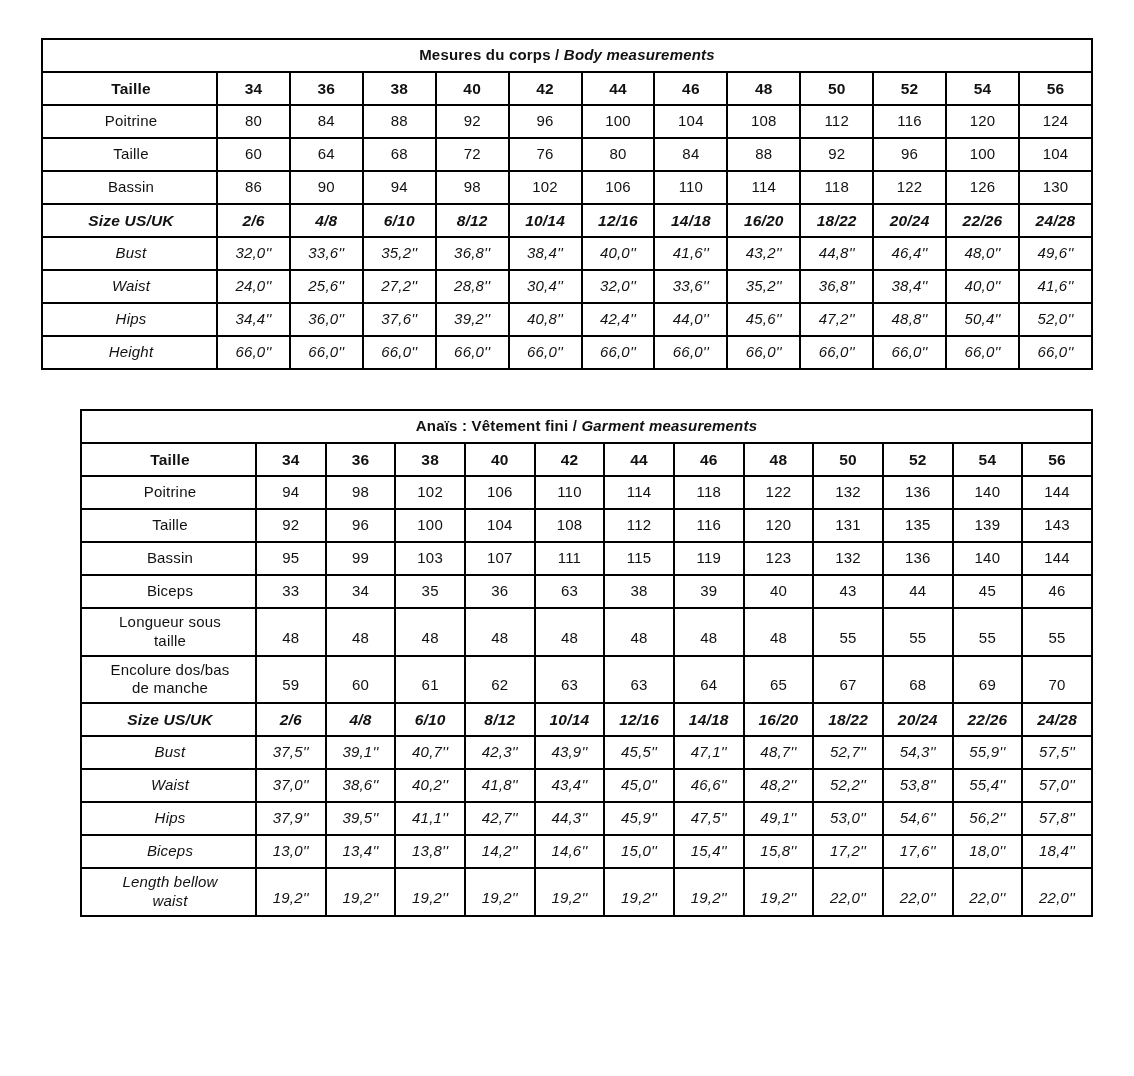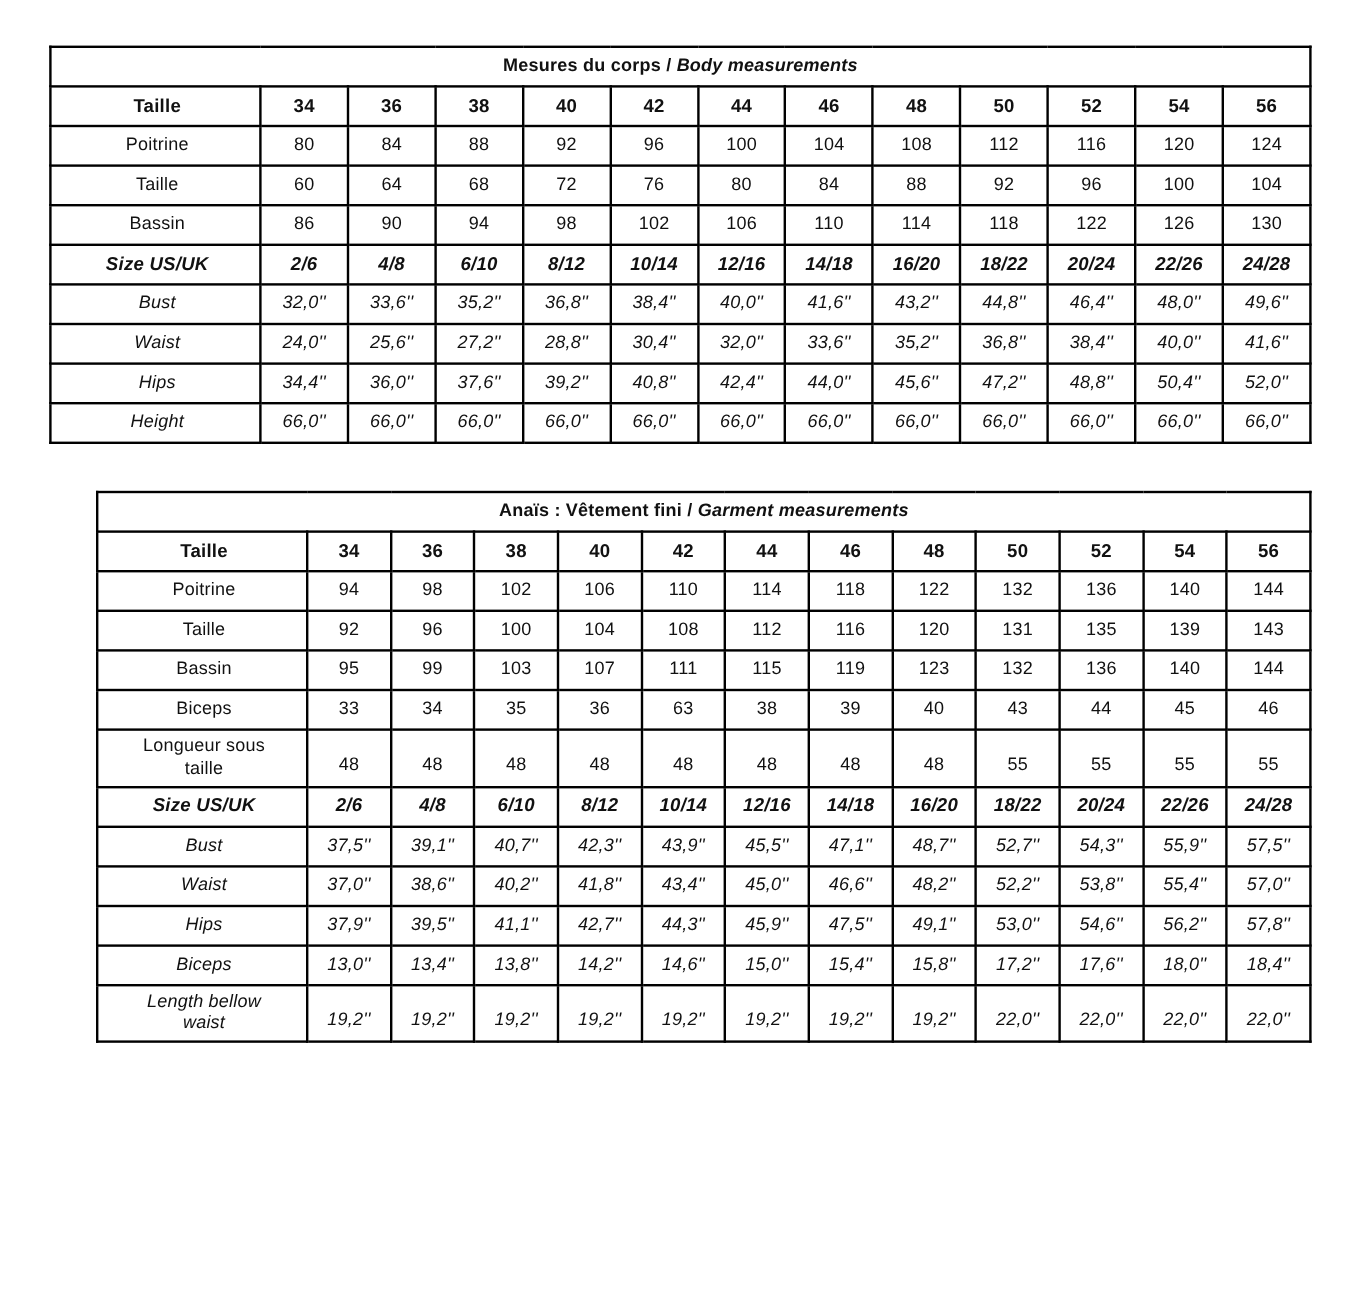--- a/index.html
+++ b/index.html
@@ -328,20 +328,36 @@
             <td class="value-cell">48</td>
             <td class="value-cell">48</td>
             <td class="value-cell">48</td>
             <td class="value-cell">48</td>
             <td class="value-cell">48</td>
             <td class="value-cell">55</td>
             <td class="value-cell">55</td>
             <td class="value-cell">55</td>
             <td class="value-cell">55</td>
           </tr>
+          <tr class="multiline">
+            <td class="label-cell">Encolure dos/bas
+de manche</td>
+            <td class="value-cell">59</td>
+            <td class="value-cell">60</td>
+            <td class="value-cell">61</td>
+            <td class="value-cell">62</td>
+            <td class="value-cell">63</td>
+            <td class="value-cell">63</td>
+            <td class="value-cell">64</td>
+            <td class="value-cell">65</td>
+            <td class="value-cell">67</td>
+            <td class="value-cell">68</td>
+            <td class="value-cell">69</td>
+            <td class="value-cell">70</td>
+          </tr>
           <tr class="bold italic ">
             <td class="label-cell">Size US/UK</td>
             <td class="value-cell">2/6</td>
             <td class="value-cell">4/8</td>
             <td class="value-cell">6/10</td>
             <td class="value-cell">8/12</td>
             <td class="value-cell">10/14</td>
             <td class="value-cell">12/16</td>
             <td class="value-cell">14/18</td>
             <td class="value-cell">16/20</td>

